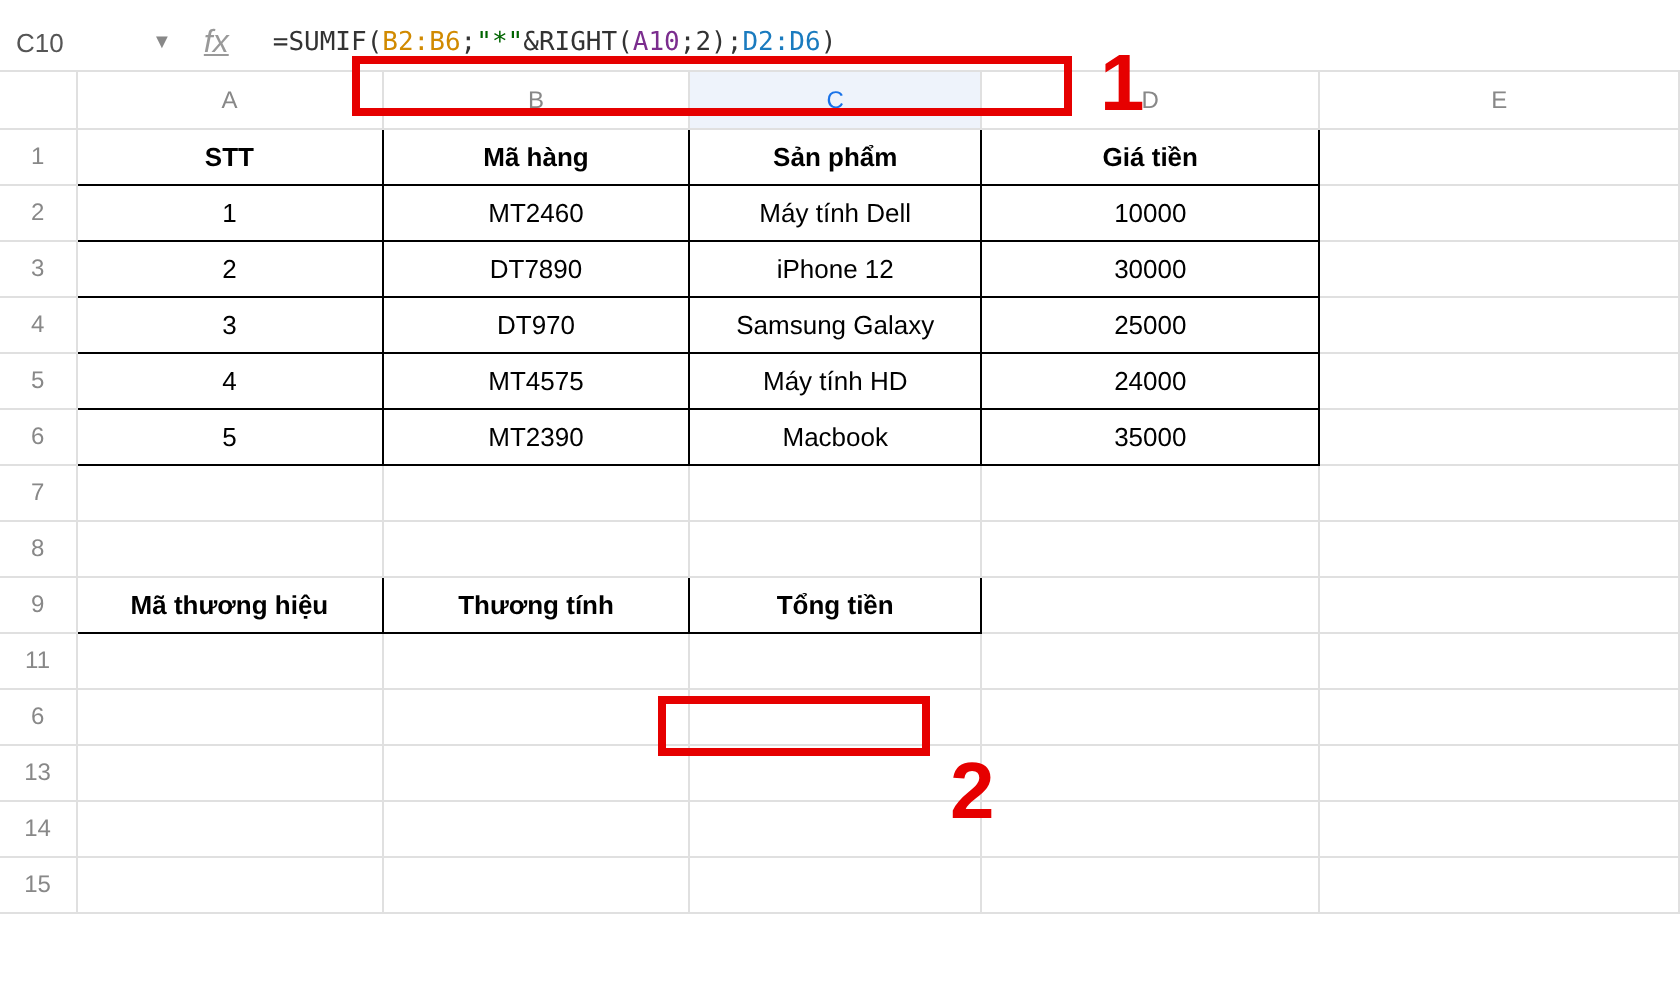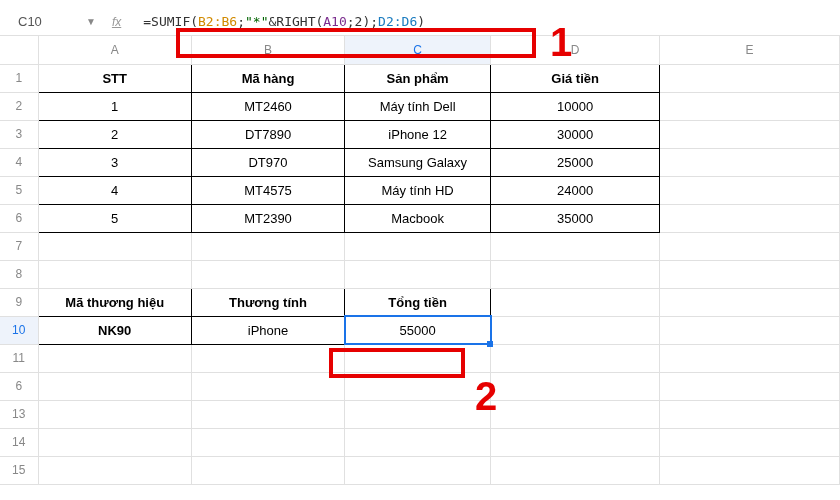--- a/index.html
+++ b/index.html
@@ -1,23 +1,23 @@
 <!DOCTYPE html>
 <html><head>
 <meta charset="utf-8">
 <style>
 * { margin: 0; padding: 0; box-sizing: border-box; }
 body { font-family: Arial, sans-serif; font-size: 13px; background: #fff; width: 840px; height: 500px; overflow: hidden; position: relative; }
 
 .top-bar { height: 8px; background: #fff; }
 
-.formula-bar { display: flex; align-items: center; height: 28px; border-bottom: 1px solid #e0e0e0; padding: 0 18px; gap: 8px; }
+.formula-bar { display: flex; align-items: center; height: 28px; border-bottom: 1px solid #e0e0e0; padding: 0 8px; gap: 8px; }
 .cell-ref { width: 60px; color: #555; font-size: 13px; }
 .dropdown-icon { color: #888; font-size: 10px; }
-.fx { font-style: italic; color: #999; font-size: 12px; padding: 0 8px; text-decoration: underline; }
+.fx { font-style: italic; color: #999; font-size: 16px; padding: 0 8px; text-decoration: underline; }
 .formula-box { flex: 0 0 auto; display: flex; align-items: center; height: 24px; padding: 2px 6px; font-family: 'Consolas', monospace; font-size: 13px; }
 .fn { color: #333; }
 .rng1 { color: #d18a00; }
 .sep { color: #333; }
 .str { color: #006400; }
 .rng2 { color: #7b2d8e; }
 .rng3 { color: #1a7bbf; }
 
 .sheet { overflow: auto; }
 table { border-collapse: collapse; width: 100%; table-layout: fixed; }
@@ -148,28 +148,20 @@
   </tr>
   <tr>
     <td class="rowhead">9</td>
     <td class="cell hdr b-top b-left b-bottom b-right">Mã thương hiệu</td>
     <td class="cell hdr b-top b-bottom b-right">Thương tính</td>
     <td class="cell hdr b-top b-bottom b-right">Tổng tiền</td>
     <td class="cell"></td>
     <td class="cell"></td>
   </tr>
   <tr>
-    <td class="rowhead sel">10</td>
-    <td class="cell hdr b-left b-bottom b-right">NK90</td>
-    <td class="cell b-bottom b-right">iPhone</td>
-    <td class="cell b-bottom b-right active-cell">55000</td>
-    <td class="cell"></td>
-    <td class="cell"></td>
-  </tr>
-  <tr>
     <td class="rowhead">11</td>
     <td class="cell"></td>
           <td class="cell"></td>
           <td class="cell"></td>
           <td class="cell"></td>
           <td class="cell"></td>
   </tr>
   <tr>
     <td class="rowhead">6</td>
     <td class="cell"></td>

